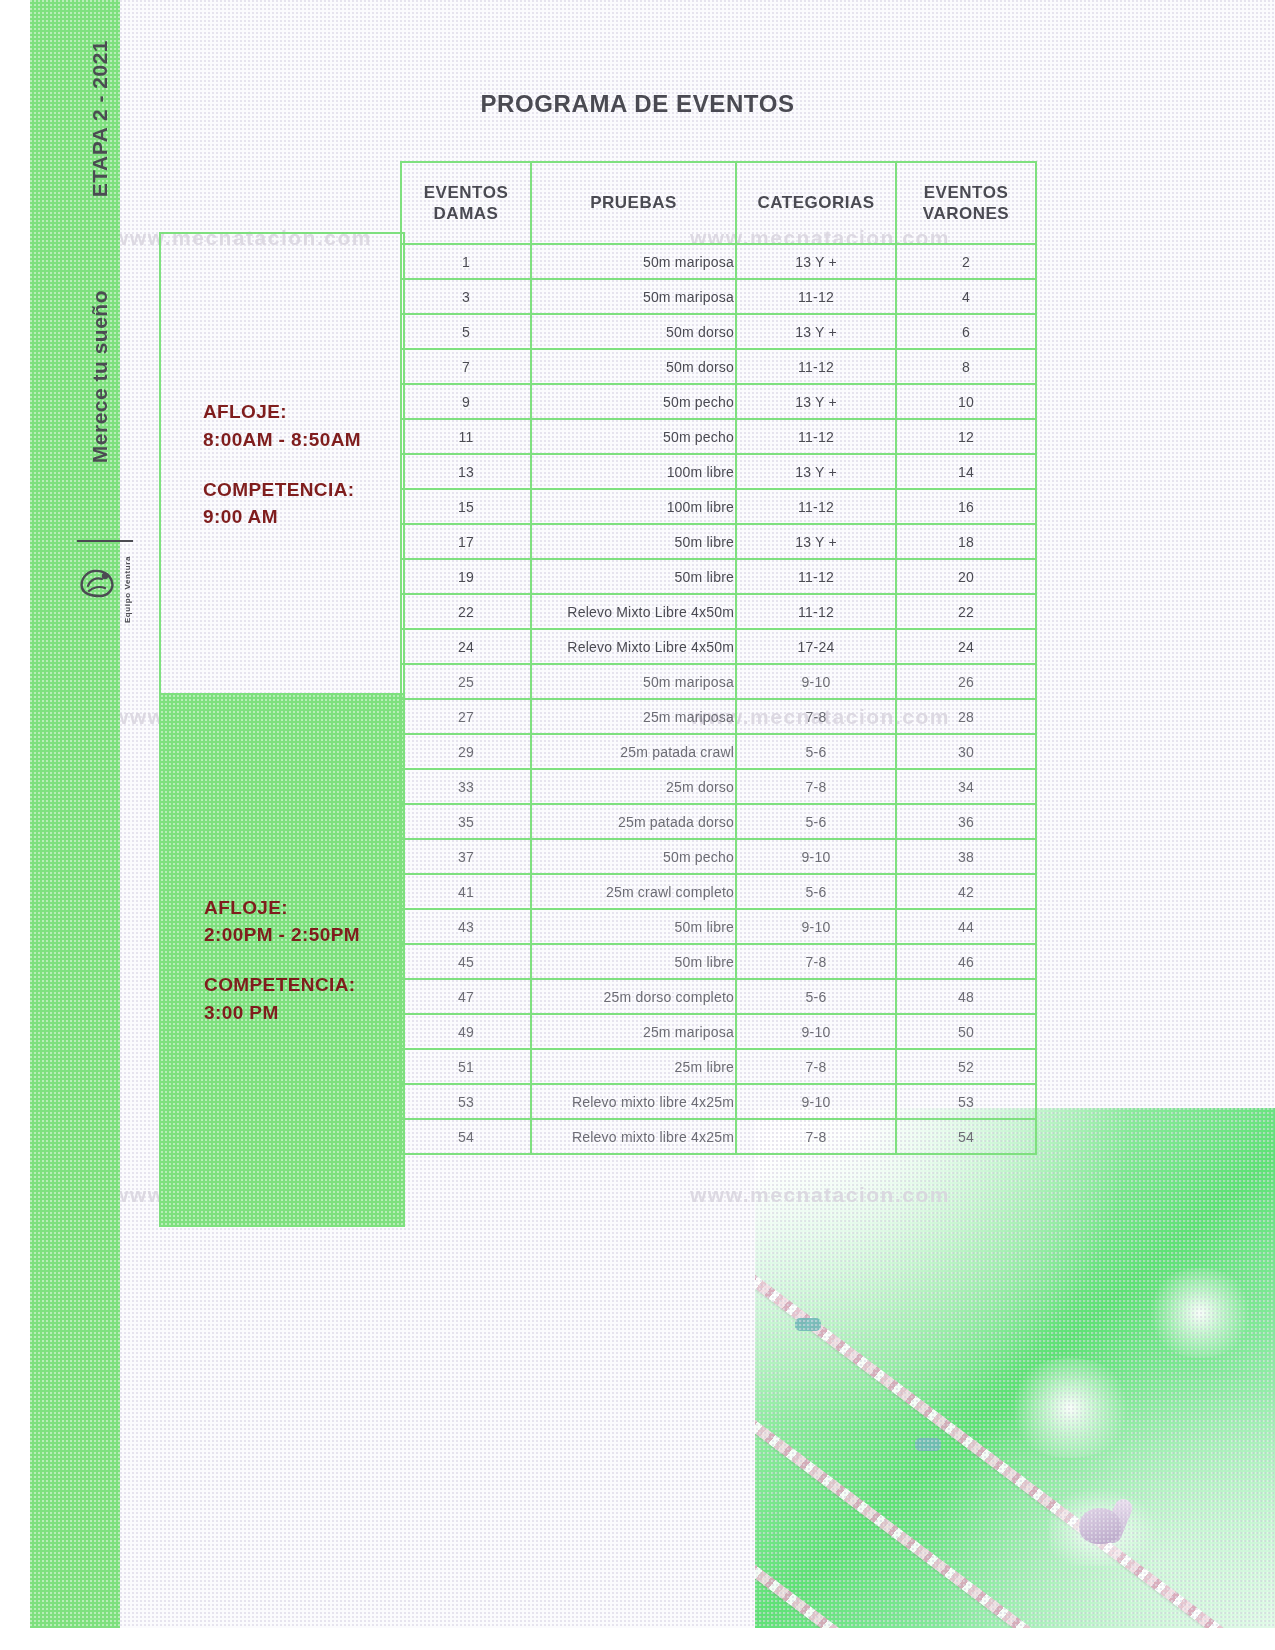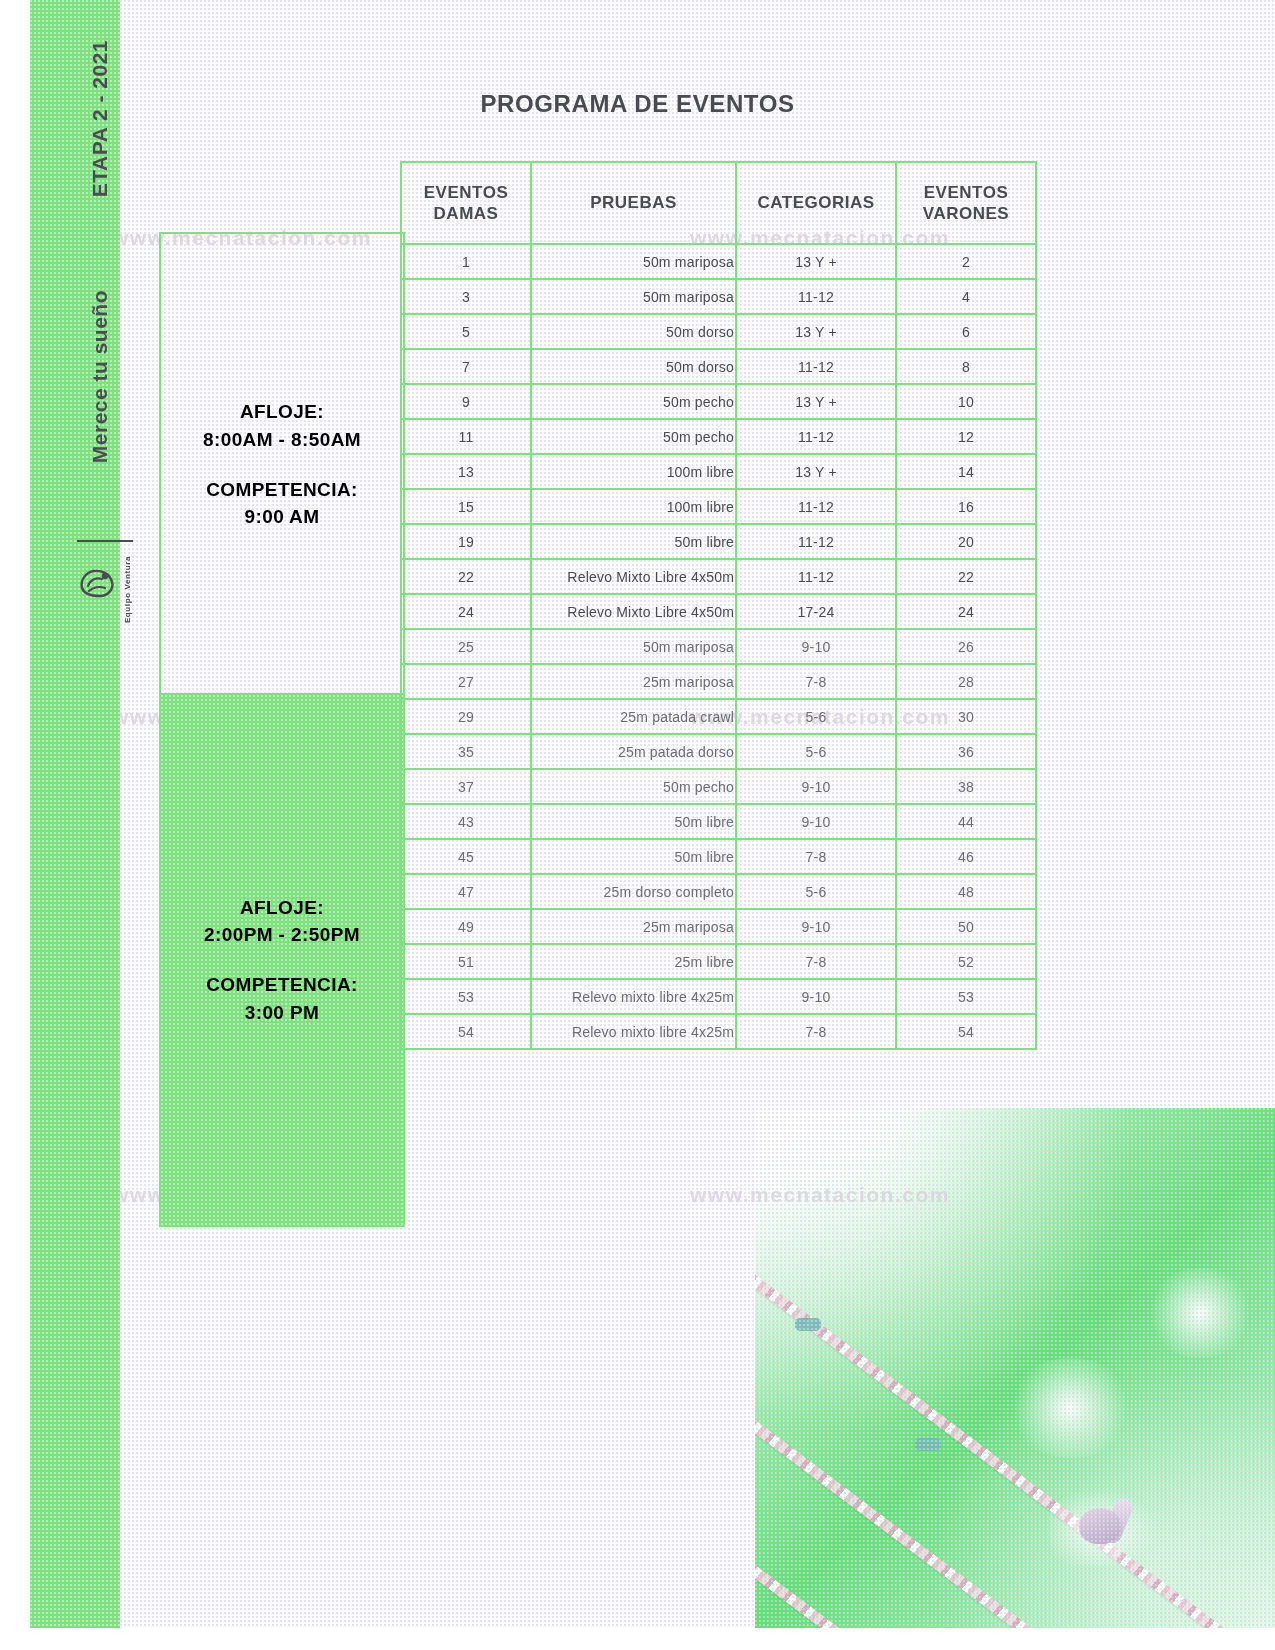--- a/index.html
+++ b/index.html
@@ -119,22 +119,22 @@
     display:flex;align-items:center;justify-content:center;
   }
   #block-pm .halftone{
     position:absolute;inset:0;
     background-image:radial-gradient(circle at 1px 1px, rgba(255,255,255,.45) 1px, transparent 1.3px);
     background-size:4px 4px;
     pointer-events:none;
   }
   .block-inner{
     position:relative;z-index:2;
-    text-align:center;
-    color:#000000;
+    text-align:left;
+    color:#7f1d1d;
     font-size:19px;
     font-weight:bold;
     letter-spacing:.4px;
     line-height:1.45;
   }
   .block-gap{height:22px;}
 
   
   #events-table{
     position:absolute;left:400px;top:155px;
@@ -392,20 +392,26 @@
           <td>13 Y +</td>
           <td>14</td>
         </tr>
         <tr>
           <td>15</td>
           <td class="pruebas">100m libre</td>
           <td>11-12</td>
           <td>16</td>
         </tr>
         <tr>
+          <td>17</td>
+          <td class="pruebas">50m libre</td>
+          <td>13 Y +</td>
+          <td>18</td>
+        </tr>
+        <tr>
           <td>19</td>
           <td class="pruebas">50m libre</td>
           <td>11-12</td>
           <td>20</td>
         </tr>
         <tr>
           <td>22</td>
           <td class="pruebas">Relevo Mixto Libre 4x50m</td>
           <td>11-12</td>
           <td>22</td>
@@ -428,32 +434,44 @@
           <td>7-8</td>
           <td>28</td>
         </tr>
         <tr class="shaded">
           <td>29</td>
           <td class="pruebas">25m patada crawl</td>
           <td>5-6</td>
           <td>30</td>
         </tr>
         <tr class="shaded">
+          <td>33</td>
+          <td class="pruebas">25m dorso</td>
+          <td>7-8</td>
+          <td>34</td>
+        </tr>
+        <tr class="shaded">
           <td>35</td>
           <td class="pruebas">25m patada dorso</td>
           <td>5-6</td>
           <td>36</td>
         </tr>
         <tr class="shaded">
           <td>37</td>
           <td class="pruebas">50m pecho</td>
           <td>9-10</td>
           <td>38</td>
         </tr>
         <tr class="shaded">
+          <td>41</td>
+          <td class="pruebas">25m crawl completo</td>
+          <td>5-6</td>
+          <td>42</td>
+        </tr>
+        <tr class="shaded">
           <td>43</td>
           <td class="pruebas">50m libre</td>
           <td>9-10</td>
           <td>44</td>
         </tr>
         <tr class="shaded">
           <td>45</td>
           <td class="pruebas">50m libre</td>
           <td>7-8</td>
           <td>46</td>

